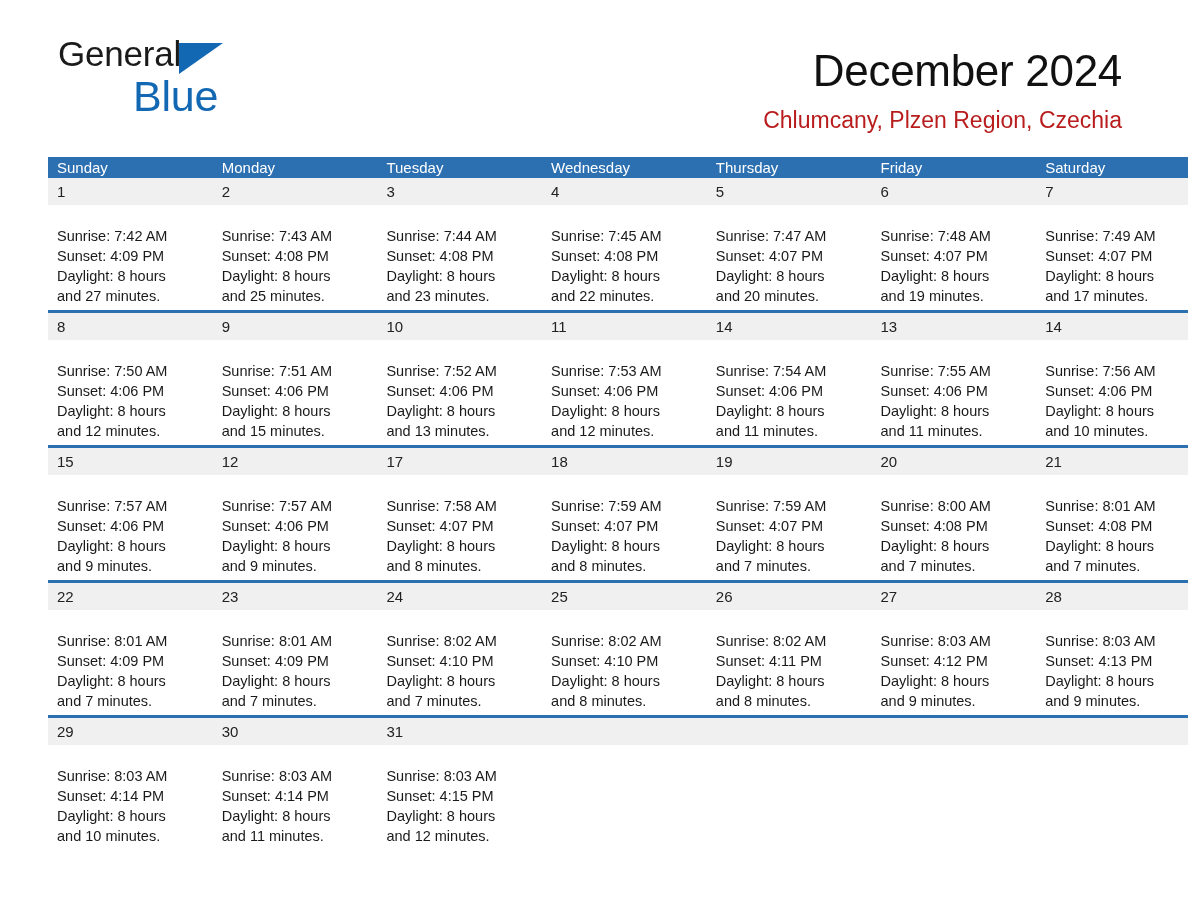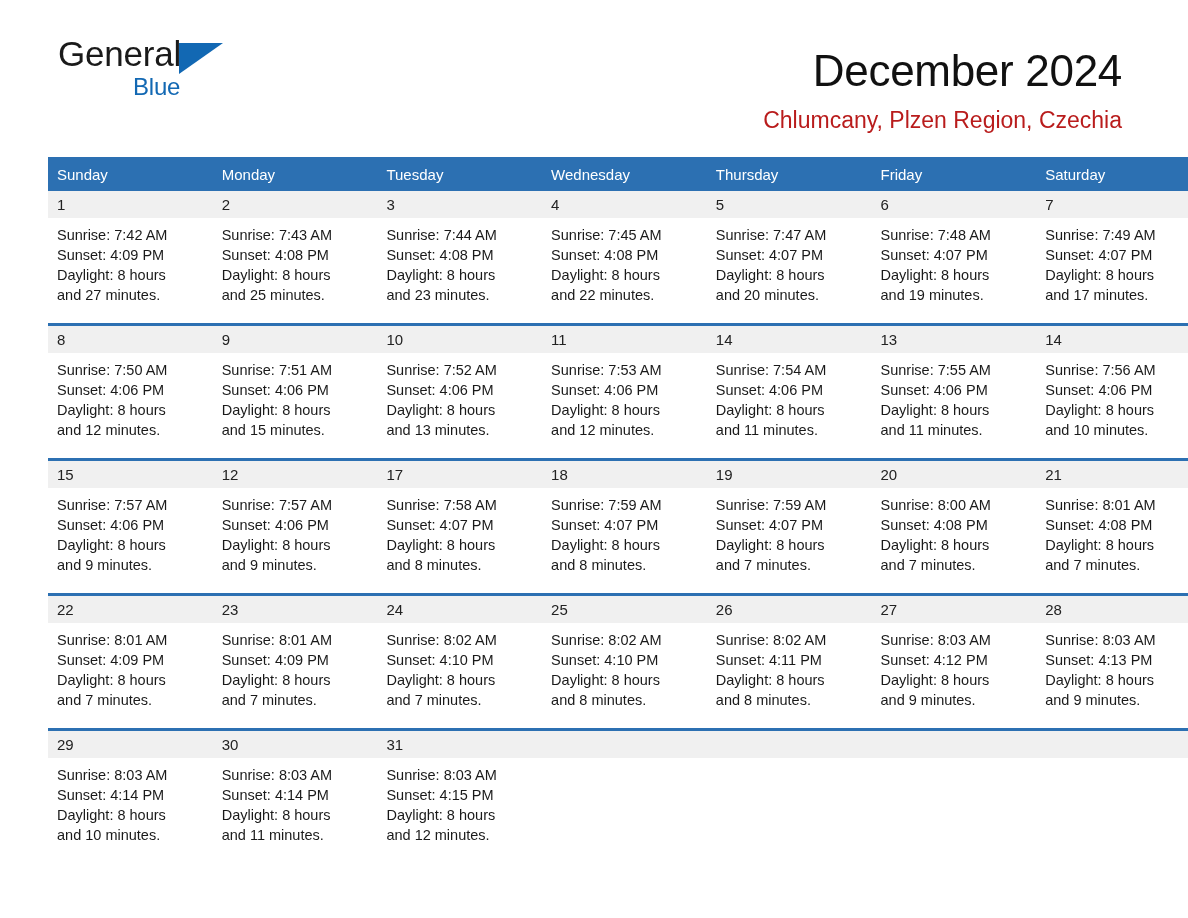--- a/index.html
+++ b/index.html
@@ -55,21 +55,21 @@
     vertical-align: top;
     width: 0;
     height: 0;
     margin-left: -2px;
     margin-top: 7px;
     border-left: 44px solid #1268b3;
     border-bottom: 31px solid transparent;
   }
   .brand-row2 {
     display: block;
-    font-size: 24px;
+    font-size: 43px;
     color: #1268b3;
     margin-left: 75px;
     margin-top: 1px;
     letter-spacing: -0.2px;
   }
 
   .titles {
     position: absolute;
     right: 66px;
     top: 48px;
@@ -103,21 +103,21 @@
 
   .calendar th,
   .calendar td {
     padding: 0;
     margin: 0;
     vertical-align: top;
   }
 
   .dow-head th {
     background: #2c70b2;
-    height: 34px;
+    height: 21px;
     color: #ffffff;
     font-size: 15px;
     font-weight: normal;
     text-align: left;
     padding: 0 0 0 9px;
     vertical-align: middle;
     width: 155.71px;
   }
 
   .week-row td {
@@ -139,21 +139,21 @@
     height: 27px;
     line-height: 27px;
     padding-left: 9px;
     font-size: 15px;
     color: #222222;
   }
   .daynum-band.empty {
     color: transparent;
   }
   .daylines {
-    padding: 7px 6px 0 9px;
+    padding: 21px 6px 0 9px;
     font-size: 14.5px;
     line-height: 20px;
     color: #1a1a1a;
   }
   .daylines div {
     white-space: nowrap;
   }
 </style>
 </head>
 <body>

